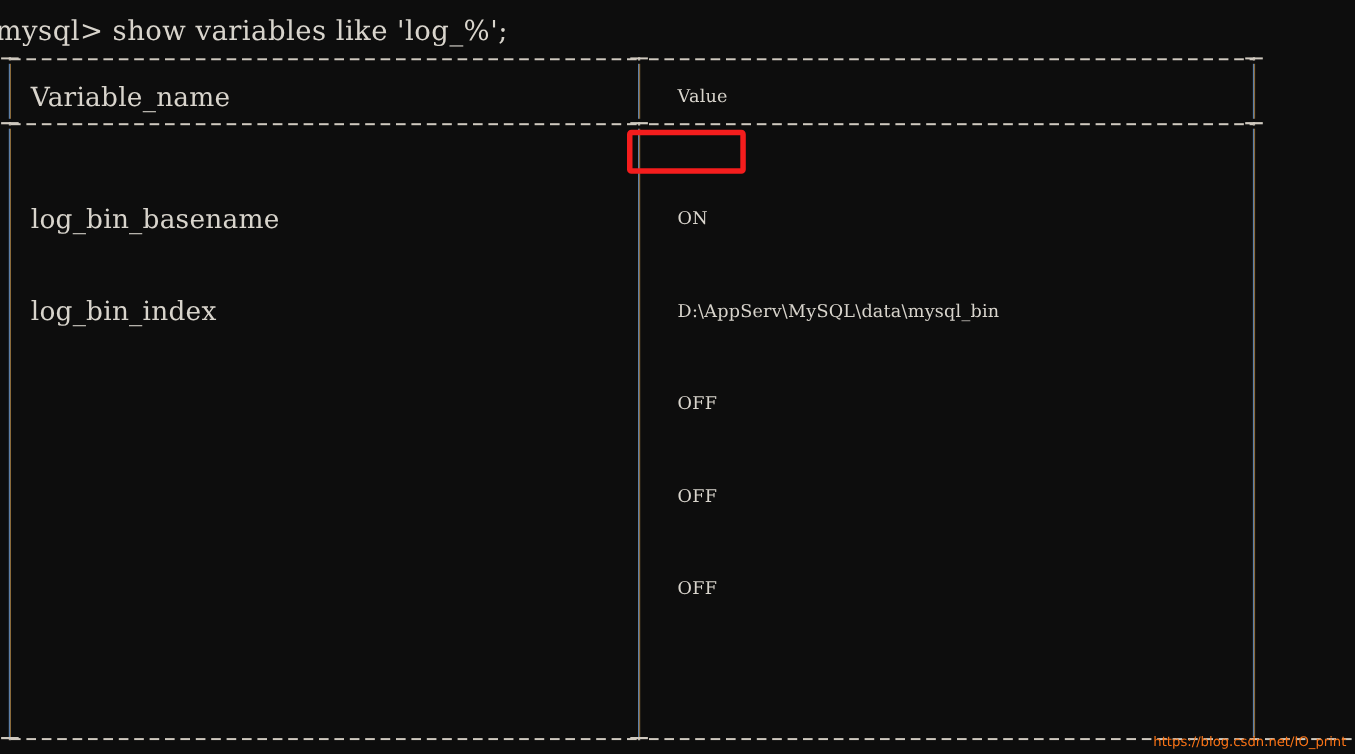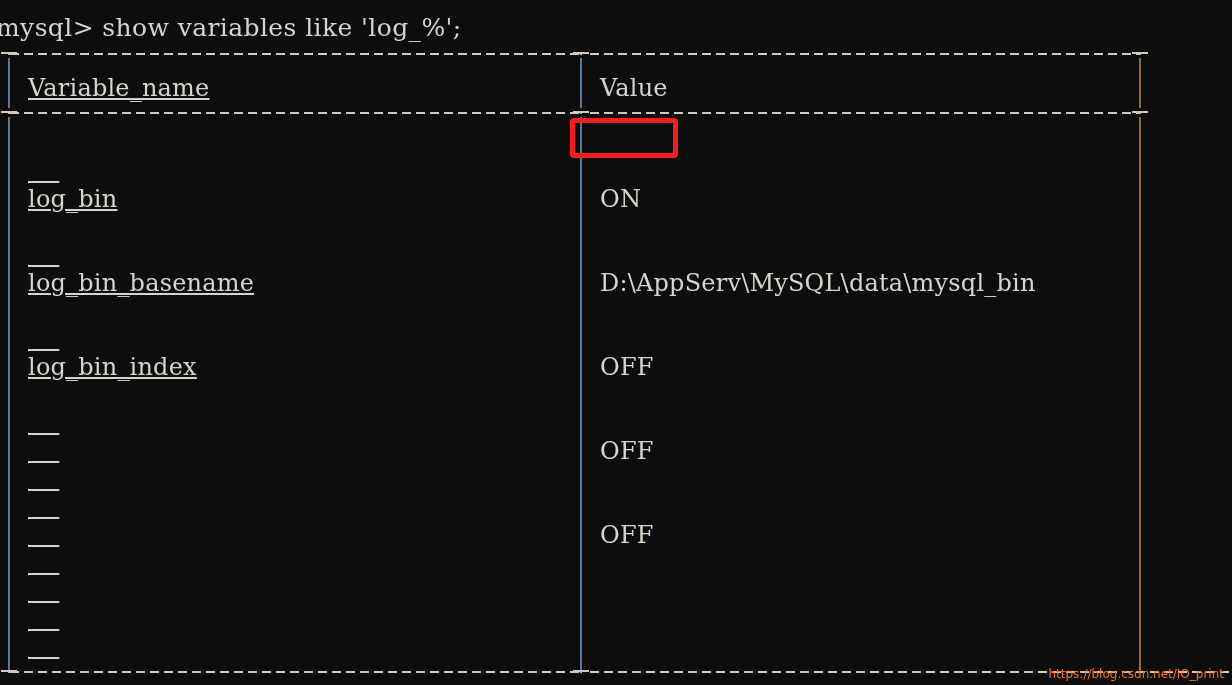--- a/index.html
+++ b/index.html
@@ -80,27 +80,26 @@
 
   
   .col-name {
     position: absolute;
     left: 28px;
     white-space: pre;
     font-size: 24px;
     line-height: 28px;
     color: #d8d4cc;
     letter-spacing: 0.2px;
-    text-decoration: underline;
   }
   .col-value {
     position: absolute;
-    left: 600px;
-    white-space: pre;
-    font-size: 24px;
+    left: 616px;
+    white-space: pre;
+    font-size: 16px;
     line-height: 28px;
     color: #d8d4cc;
     letter-spacing: 0.2px;
   }
   .head-name { top: 74px; }
   .head-value { top: 74px; }
   .rows-name { top: 129px; }
   .rows-value { top: 129px; }
   .row { height: 28px; }
 
@@ -156,21 +155,20 @@
     <div class="plus" style="left:8px;"></div>
     <div class="plus" style="left:580px;"></div>
     <div class="plus" style="left:1139px;"></div>
   </div>
 
   <div class="pipe blue" style="left:8px;  top:117px; height:553px;"></div>
   <div class="pipe blue" style="left:580px; top:117px; height:553px;"></div>
   <div class="pipe blue" style="left:1139px; top:117px; height:553px;"></div>
 
   <div class="col-name rows-name">
-    <div class="row">log_bin</div>
     <div class="row">log_bin_basename</div>
     <div class="row">log_bin_index</div>
     
     
     
     
     
     
     
     

